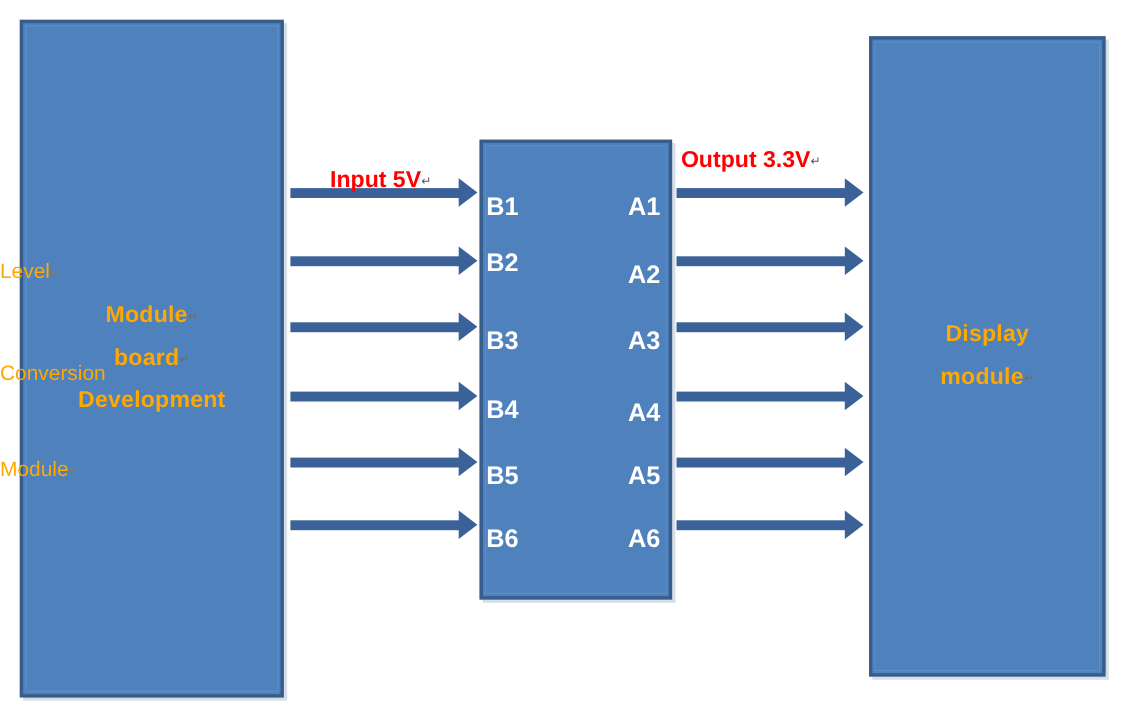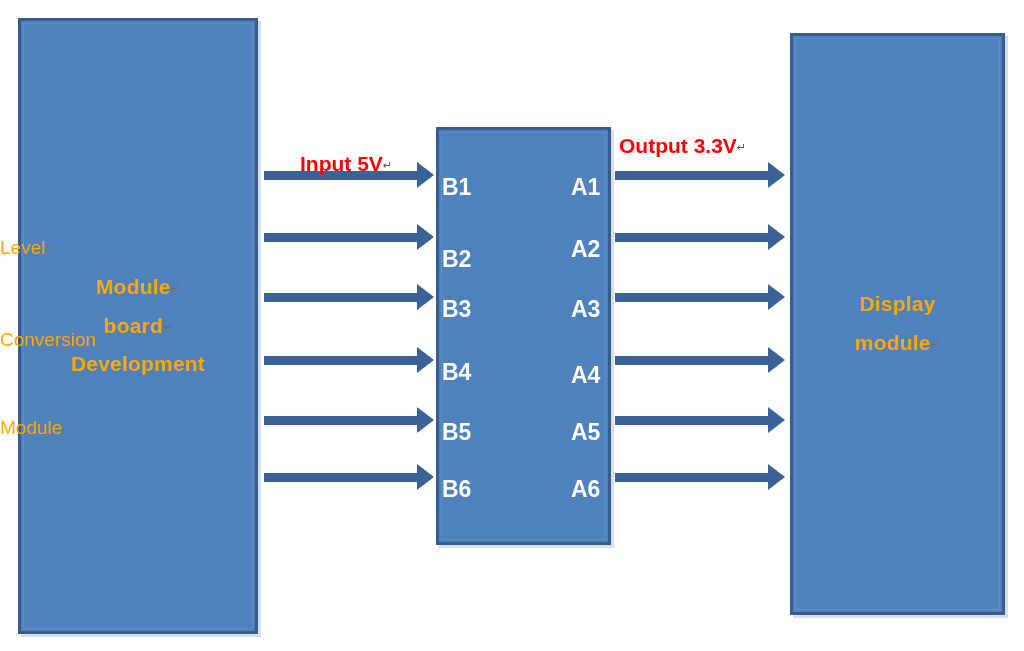--- a/index.html
+++ b/index.html
@@ -180,21 +180,21 @@
 
   <div class="box" id="module-box">
     <div class="box-inner-line"></div>
   </div>
 
   <div class="mod-word" id="word-level"><span>Level</span><span class="pil">↵</span></div>
   <div class="mod-word" id="word-conversion"><span>Conversion</span></div>
   <div class="mod-word" id="word-module"><span>Module</span><span class="pil">↵</span></div>
 
   <div class="pin left" style="top:176px">B1</div>
-  <div class="pin left" style="top:248px">B2</div>
+  <div class="pin left" style="top:227px">B2</div>
   <div class="pin left" style="top:298px">B3</div>
   <div class="pin left" style="top:361px">B4</div>
   <div class="pin left" style="top:421px">B5</div>
   <div class="pin left" style="top:478px">B6</div>
 
   <div class="pin right" style="top:176px">A1</div>
   <div class="pin right" style="top:238px">A2</div>
   <div class="pin right" style="top:298px">A3</div>
   <div class="pin right" style="top:364px">A4</div>
   <div class="pin right" style="top:421px">A5</div>

